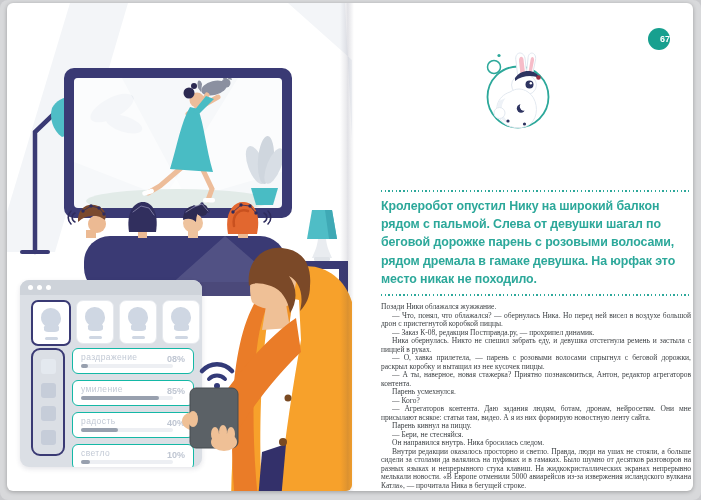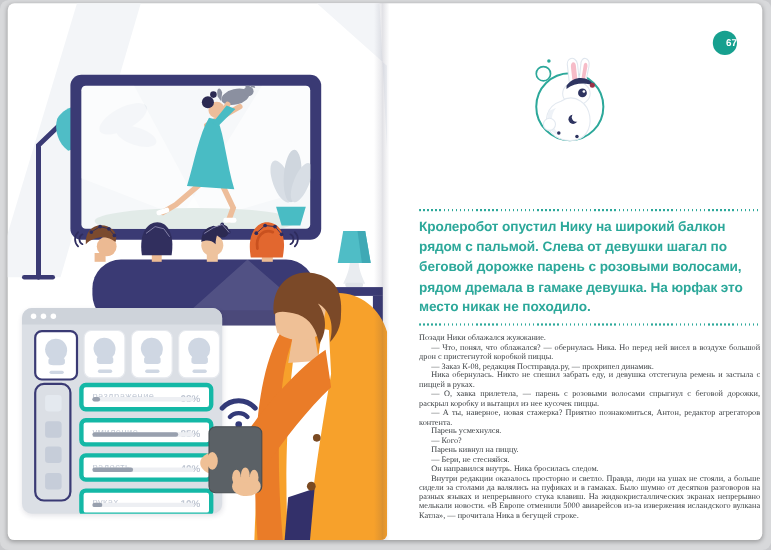--- a/index.html
+++ b/index.html
@@ -28,21 +28,21 @@
   .avatar-card{width:36px;height:42px;background:#fff;border-radius:7px;border:1px solid #e6e9ee;position:relative;}
   .avatar-card.selected{border:2px solid #3a3a74;}
   .bust{position:absolute;left:8px;top:6px;width:20px;height:20px;background:#cfd7e3;border-radius:48% 52% 46% 54%;}
   .bust:after{content:"";position:absolute;left:3px;top:16px;width:15px;height:8px;background:#cfd7e3;border-radius:40% 40% 30% 30%;}
   .dash{position:absolute;left:12px;bottom:4px;width:13px;height:3px;background:#cfd7e3;border-radius:2px;}
   #side-list{position:absolute;left:11px;top:68px;width:34px;height:108px;border:2px solid #3a3a74;border-radius:9px;
     display:flex;flex-direction:column;align-items:center;justify-content:space-evenly;box-sizing:border-box;background:transparent;}
   .side-sq{width:15px;height:15px;border-radius:3px;background:#c6cdd9;}
   .side-sq.lite{background:#e4e9ef;}
   #sliders{position:absolute;left:52px;top:68px;display:flex;flex-direction:column;gap:6px;}
-  .slider-card{width:122px;height:26px;background:#fff;border-radius:6px;border:4px solid #14b8a6;position:relative;box-sizing:border-box;}
+  .slider-card{width:122px;height:26px;background:#fff;border-radius:6px;border:1px solid #14b8a6;position:relative;box-sizing:border-box;}
   .slider-label{position:absolute;left:8px;top:3px;font-size:8.5px;color:#c2c9d5;letter-spacing:.4px;}
   .slider-value{position:absolute;right:8px;top:5px;font-size:9px;font-weight:bold;color:#bfc6d2;}
   .slider-track{position:absolute;left:8px;bottom:5px;width:92px;height:4px;border-radius:2px;background:#edeff3;}
   .slider-fill{height:4px;border-radius:2px;background:#98a0ae;}
   #spine{left:340px;top:3px;width:14px;height:488px;z-index:5;pointer-events:none;
     background:linear-gradient(90deg,rgba(50,50,80,0) 0%,rgba(50,50,80,.10) 45%,rgba(50,50,80,.14) 55%,rgba(50,50,80,0) 100%);}
   #bg-art,#fg-art{position:absolute;left:0;top:0;z-index:1;pointer-events:none;}
   #fg-art{z-index:3;}
 </style>
 </head>
@@ -231,21 +231,21 @@
           </div>
       </div>
       <div class="slider-card">
         <span class="slider-label">радость</span>
         <span class="slider-value">40%</span>
         <div class="slider-track">
             <div class="slider-fill" style="width: 40%;"></div>
           </div>
       </div>
       <div class="slider-card">
-        <span class="slider-label">руках</span>
+        <span class="slider-label">светло</span>
         <span class="slider-value">10%</span>
         <div class="slider-track">
             <div class="slider-fill" style="width: 10%;"></div>
           </div>
       </div>
     </div>
   </div>
 
   <svg id="fg-art" width="701" height="500" viewBox="0 0 701 500">
     <g clip-path="url(#lp)">
@@ -314,19 +314,20 @@
     <div class="dotline"></div>
     <div id="body-text">
       <p class="first">Позади Ники облажался жужжание.</p>
       <p>— Что, понял, что облажался? — обернулась Ника. Но перед ней висел в воздухе большой дрон с пристегнутой коробкой пиццы.</p>
       <p>— Заказ К-08, редакция Постправда.ру, — прохрипел динамик.</p>
       <p>Ника обернулась. Никто не спешил забрать еду, и девушка отстегнула ремень и застыла с пиццей в руках.</p>
       <p>— О, хавка прилетела, — парень с розовыми волосами спрыгнул с беговой дорожки, раскрыл коробку и вытащил из нее кусочек пиццы.</p>
       <p>— А ты, наверное, новая стажерка? Приятно познакомиться, Антон, редактор агрегаторов контента.</p>
       <p>Парень усмехнулся.</p>
       <p>— Кого?</p>
+      <p>— Агрегаторов контента. Даю задания людям, ботам, дронам, нейросетям. Они мне присылают всякое: статьи там, видео. А я из них формирую новостную ленту сайта.</p>
       <p>Парень кивнул на пиццу.</p>
       <p>— Бери, не стесняйся.</p>
       <p>Он направился внутрь. Ника бросилась следом.</p>
       <p>Внутри редакции оказалось просторно и светло. Правда, люди на ушах не стояли, а больше сидели за столами да валялись на пуфиках и в гамаках. Было шумно от десятков разговоров на разных языках и непрерывного стука клавиш. На жидкокристаллических экранах непрерывно мелькали новости. «В Европе отменили 5000 авиарейсов из-за извержения исландского вулкана Катла», — прочитала Ника в бегущей строке.</p>
     </div>
   </div>
 </div>
 
 </body></html>

